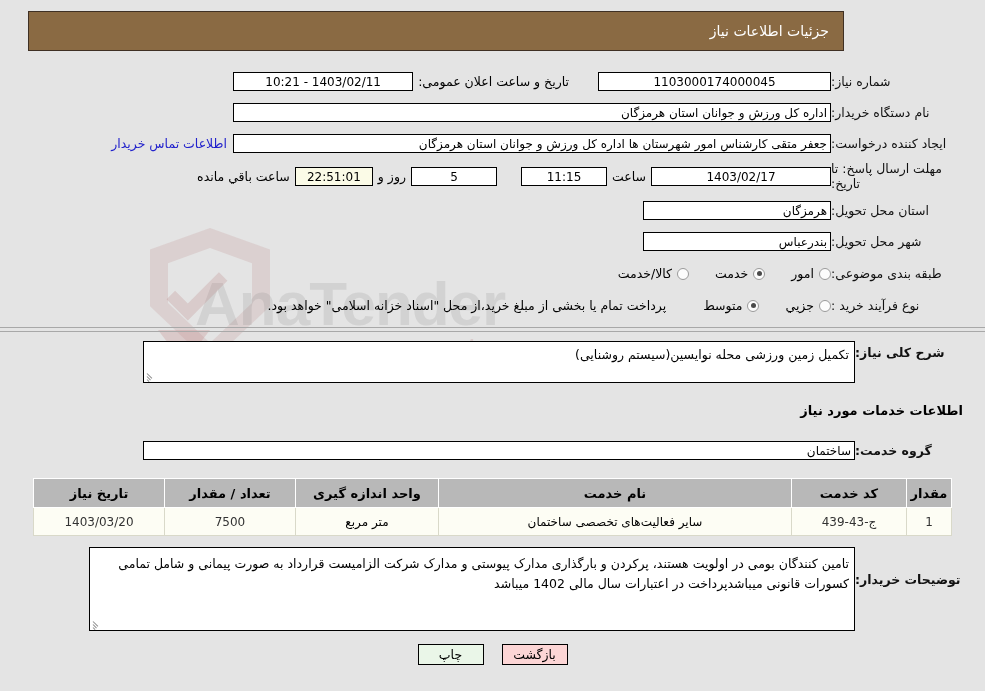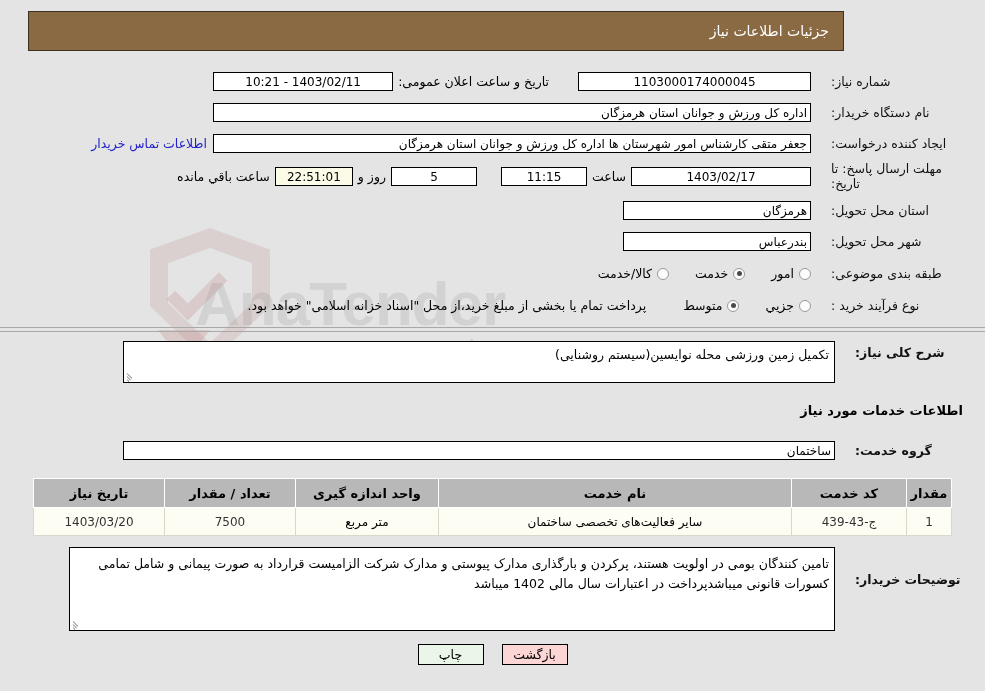--- a/index.html
+++ b/index.html
@@ -129,21 +129,21 @@
     justify-content: flex-start;
     padding: 0 22px 0 0;
     min-height: 27px;
   }
 
   .lbl {
     flex: 0 0 auto;
     text-align: left;
     font-size: 12.5px;
     color: #111;
-    padding-left: 20px;
+    padding-left: 0;
     white-space: nowrap;
   }
   .lbl-w {
     width: 132px;
   }
   .lbl-b {
     font-weight: bold;
   }
 
   .fld {

